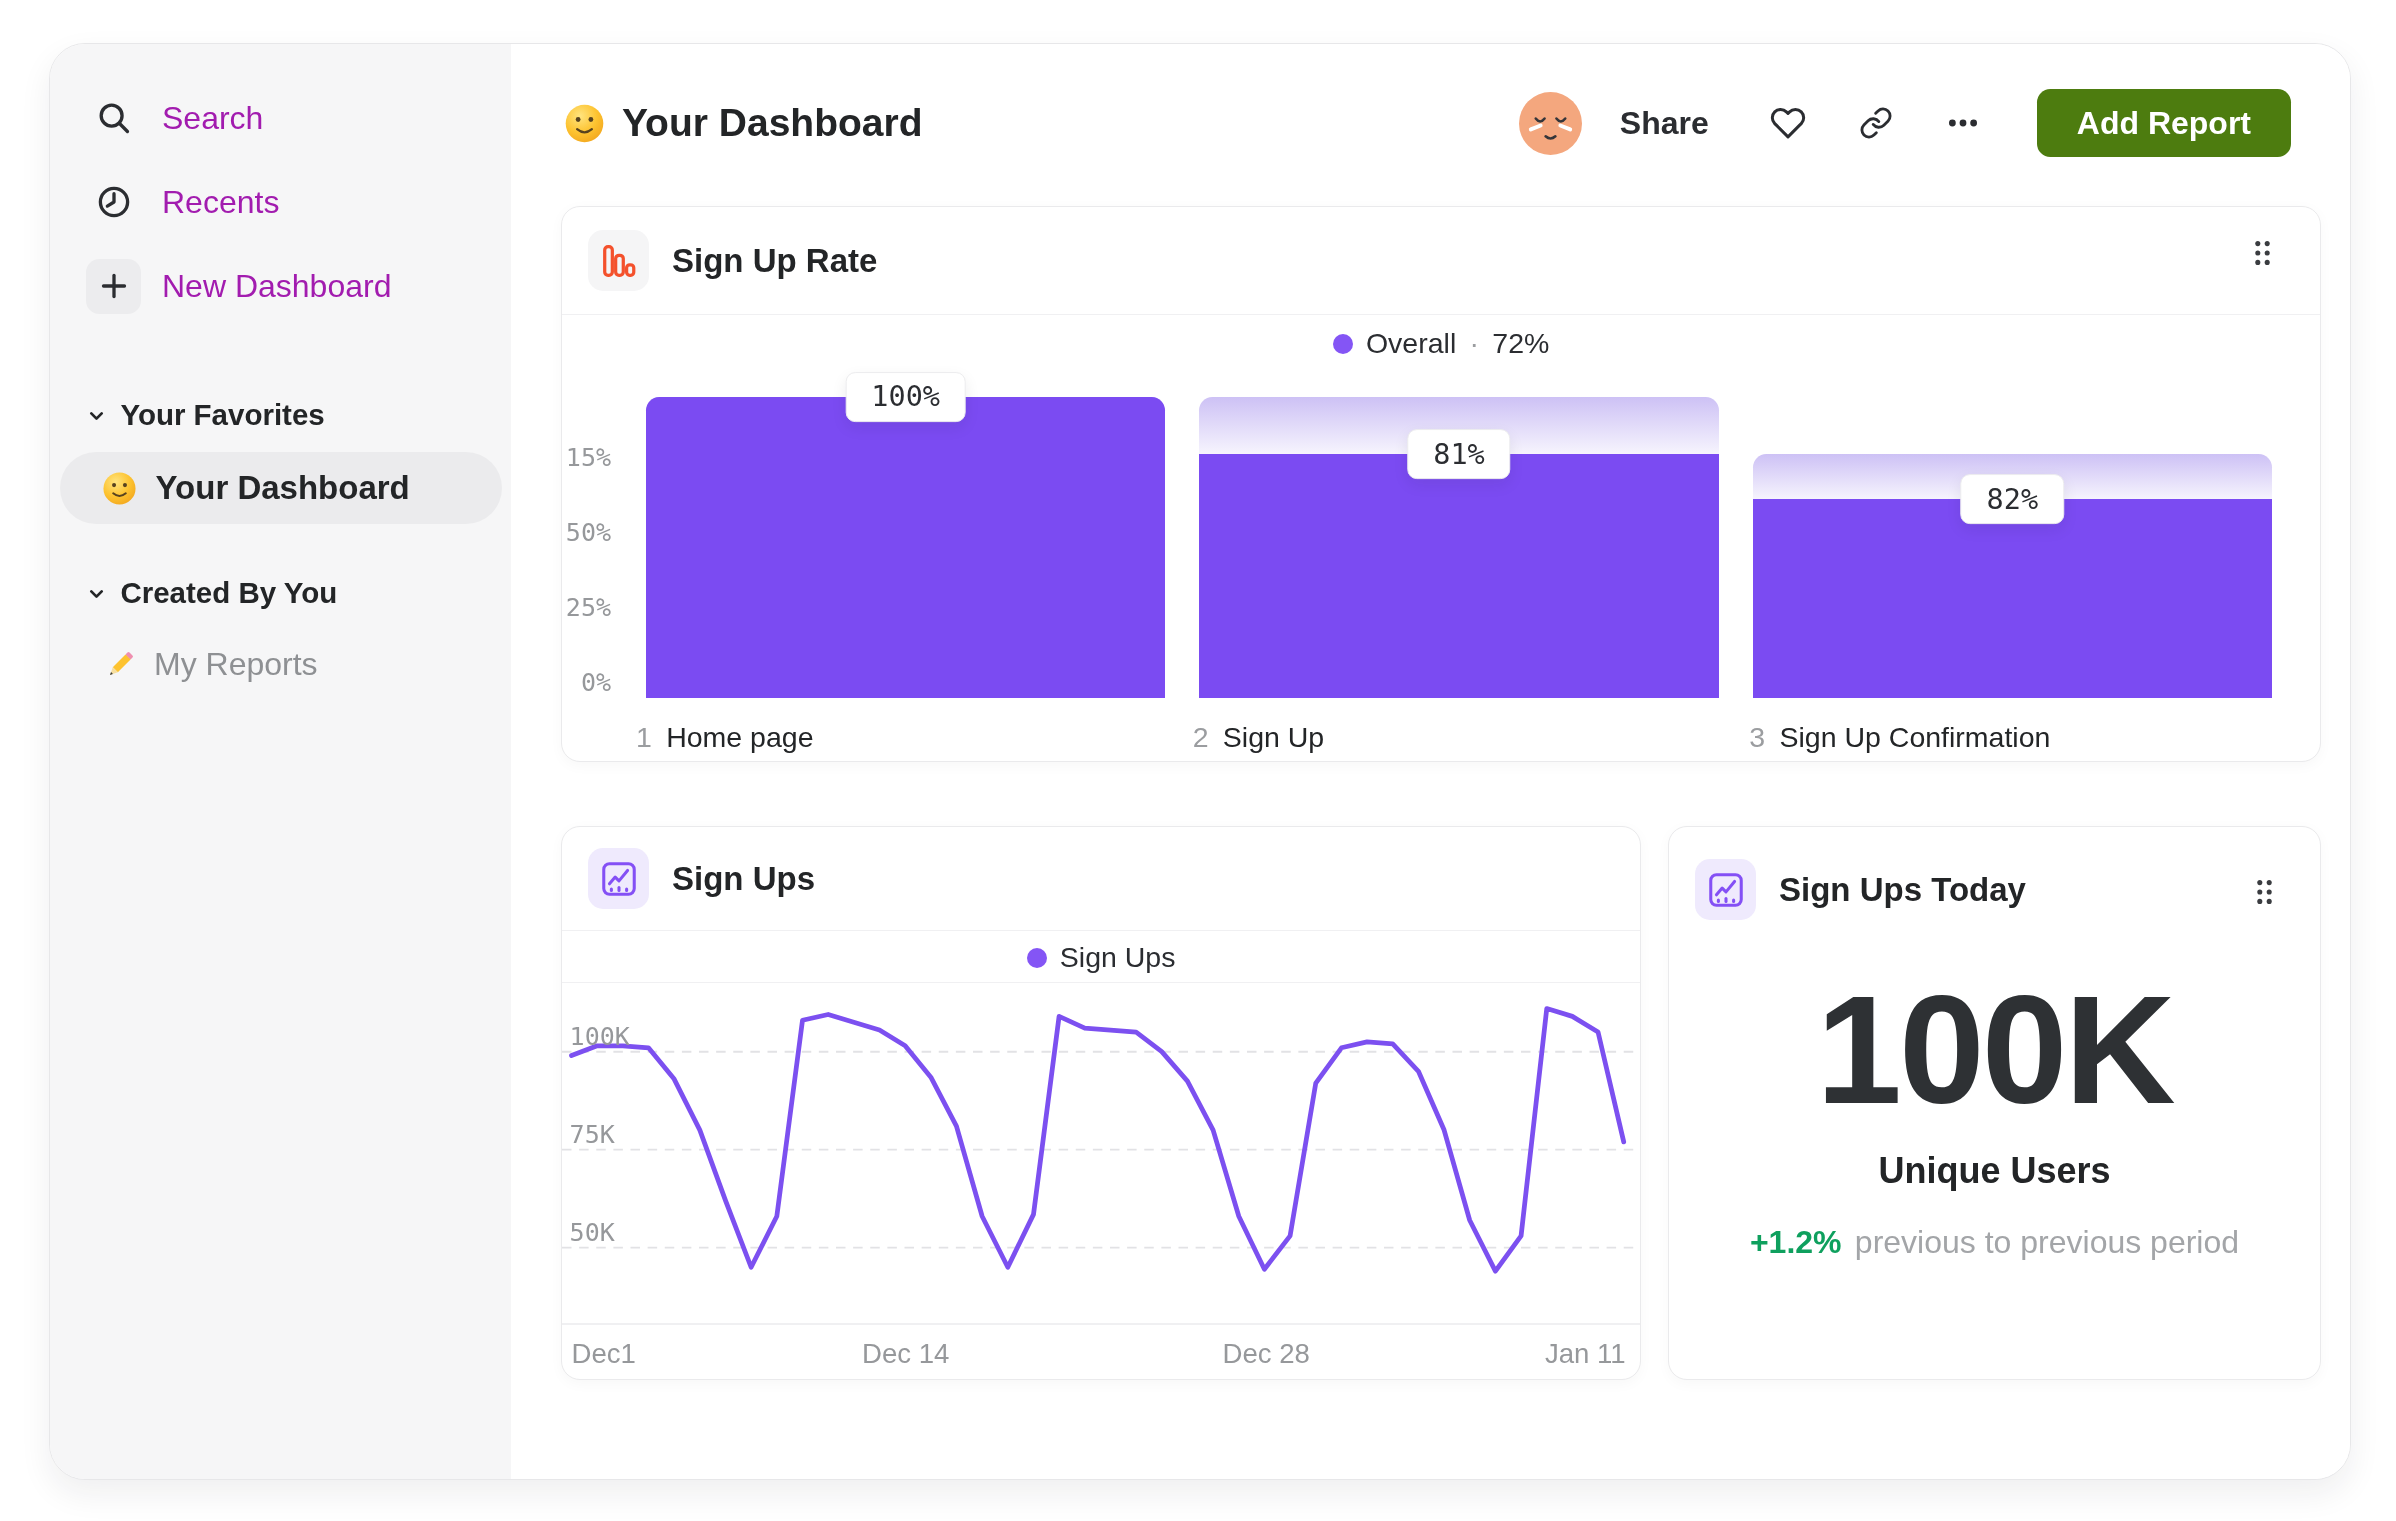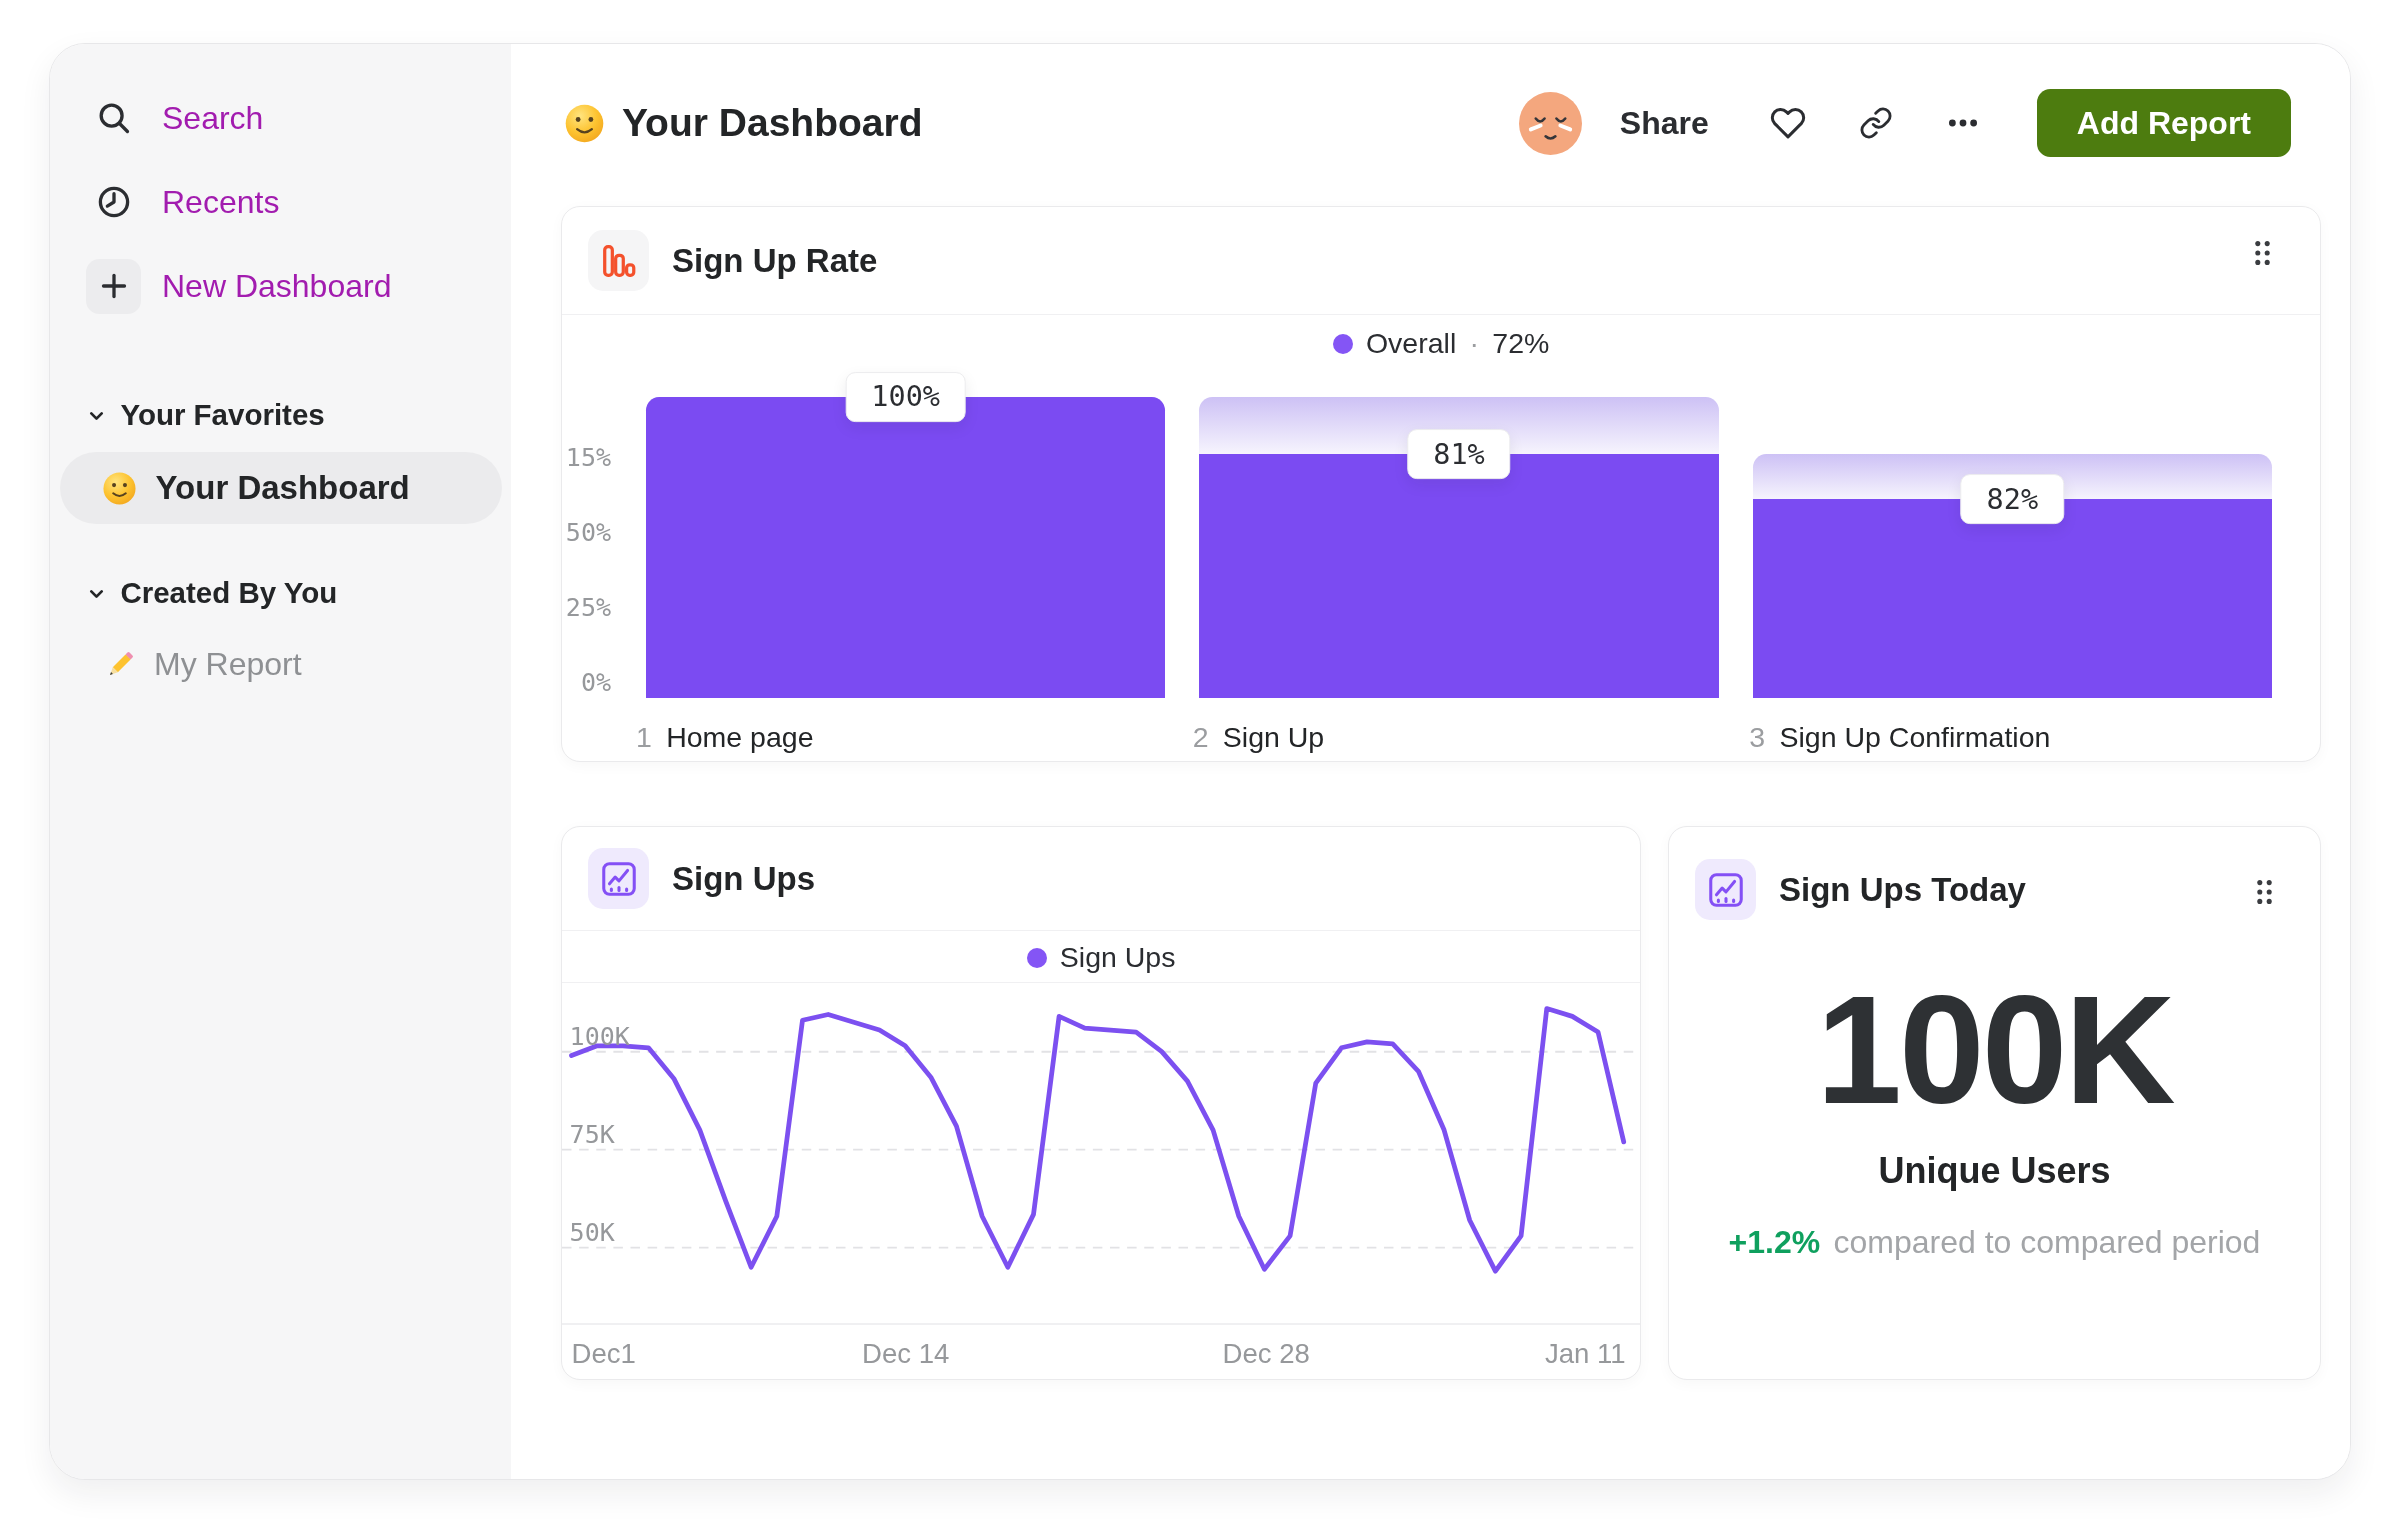--- a/index.html
+++ b/index.html
@@ -167,21 +167,21 @@
       <span>
         <svg width="34" height="34" viewBox="0 0 36 36">
           <g transform="rotate(45 18 18)">
             <rect x="14.2" y="1.5" width="7.6" height="5" rx="1.6" fill="#ef8fb0"></rect>
             <rect x="14.2" y="6" width="7.6" height="19" fill="#fdc330"></rect>
             <path d="M14.2 25 h7.6 L18 33 Z" fill="#f7dfa0"></path>
             <path d="M16.6 30 h2.8 L18 33 Z" fill="#3f3f3f"></path>
           </g>
         </svg>
       </span>
-      <span class="lbl">My Report</span>
+      <span class="lbl">My Reports</span>
     </div>
   </div>
 
   <div class="main">
 
     <div class="topbar">
       <span>
         <svg width="41" height="41" viewBox="0 0 36 36">
           <circle cx="18" cy="18" r="16.5" fill="url(#smg)"></circle>
           <circle cx="12.4" cy="14.5" r="2.1" fill="#57421f"></circle>
@@ -359,19 +359,19 @@
             <circle cx="17" cy="17" r="2.7"></circle>
           <circle cx="7" cy="27" r="2.7"></circle>
             <circle cx="17" cy="27" r="2.7"></circle>
         </svg>
       </span>
 
       <div class="metric-value">100K</div>
       <div class="metric-label">Unique Users</div>
       <div class="metric-delta">
         <span class="delta-val">+1.2%</span>
-        <span class="delta-note">compared to compared period</span>
+        <span class="delta-note">previous to previous period</span>
       </div>
     </div>
 
   </div>
 </div>
 
 
 </body></html>

